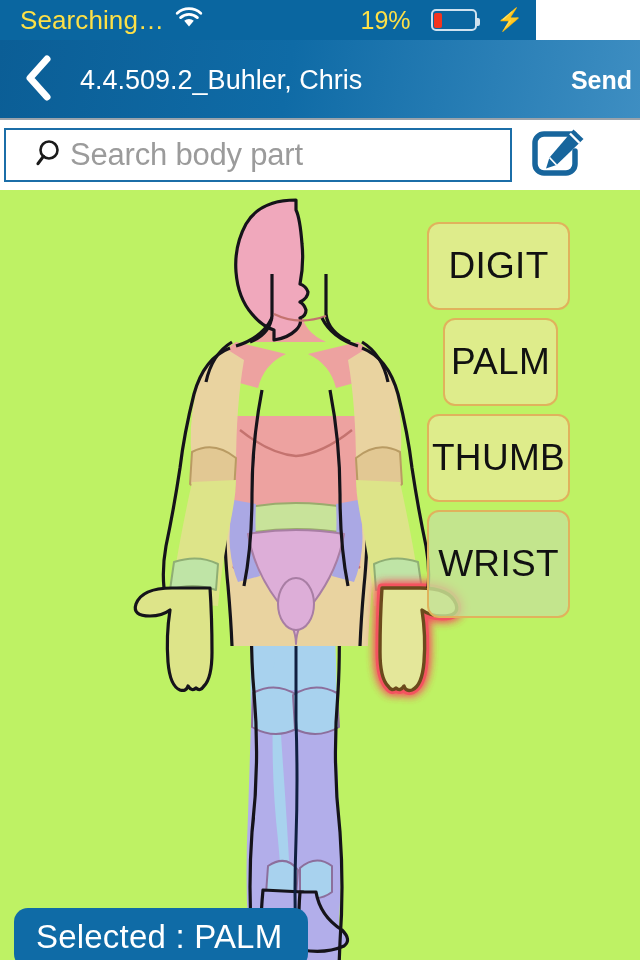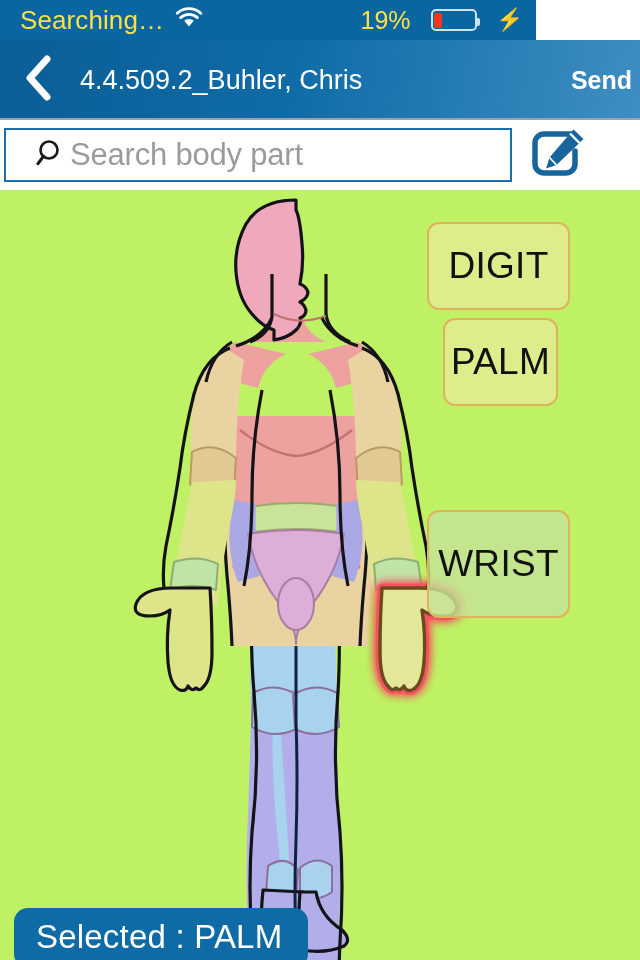--- a/index.html
+++ b/index.html
@@ -278,20 +278,23 @@
         <path d="M358 156 q-26 -8 -36 -28" stroke="#15131a" fill="none"></path>
       </g>
     </svg>
 
     <div class="part" style="left:427px; top:32px; width:143px; height:88px;">
       <span>DIGIT</span>
     </div>
     <div class="part" style="left:427px; top:128px; width:115px; height:88px;margin-left:16px;">
       <span>PALM</span>
     </div>
+    <div class="part" style="left:427px; top:224px; width:143px; height:88px;">
+      <span>THUMB</span>
+    </div>
     <div class="part sel" style="left:427px; top:320px; width:143px; height:108px;">
       <span>WRIST</span>
     </div>
   </div>
 
   <div class="selbanner">Selected : PALM</div>
 
 </div>
 
 </body></html>

